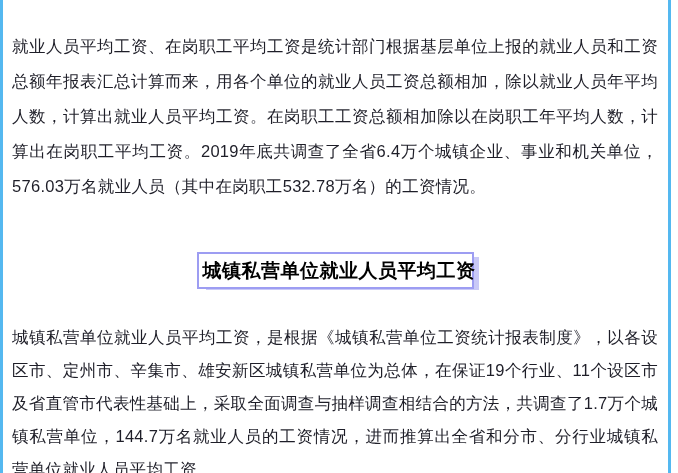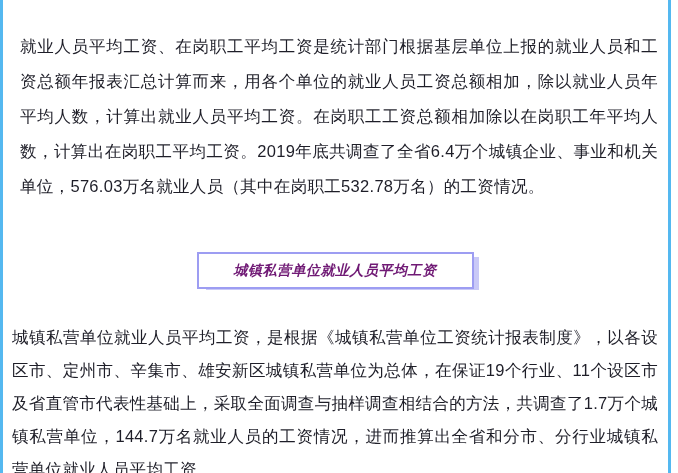--- a/index.html
+++ b/index.html
@@ -36,43 +36,41 @@
   }
   .para {
     color: #1e1e28;
     font-size: 16.5px;
     text-align: justify;
     letter-spacing: 0.3px;
   }
   .para.intro {
     margin-top: 29px;
     line-height: 35px;
-    margin-left: 8px;
   }
   .title-wrap {
     margin-top: 48px;
     text-align: center;
   }
   .title-box {
     display: inline-block;
     width: 277px;
     padding: 5px 4px;
     border: 2px solid #9d9df2;
     box-shadow: 7px 3px 0 -2px #c9c9f7;
     background: #ffffff;
     text-align: center;
   }
   .title-box span {
-    color: #701a75;
-    font-size: 14px;
+    color: #000000;
+    font-size: 19px;
     font-weight: bold;
     line-height: 23px;
     letter-spacing: 0.5px;
     white-space: nowrap;
-    font-style: italic;
   }
   .para.body2 {
     margin-top: 32px;
     line-height: 33px;
   }
 </style>
 </head>
 <body>
 
 <div class="page">

